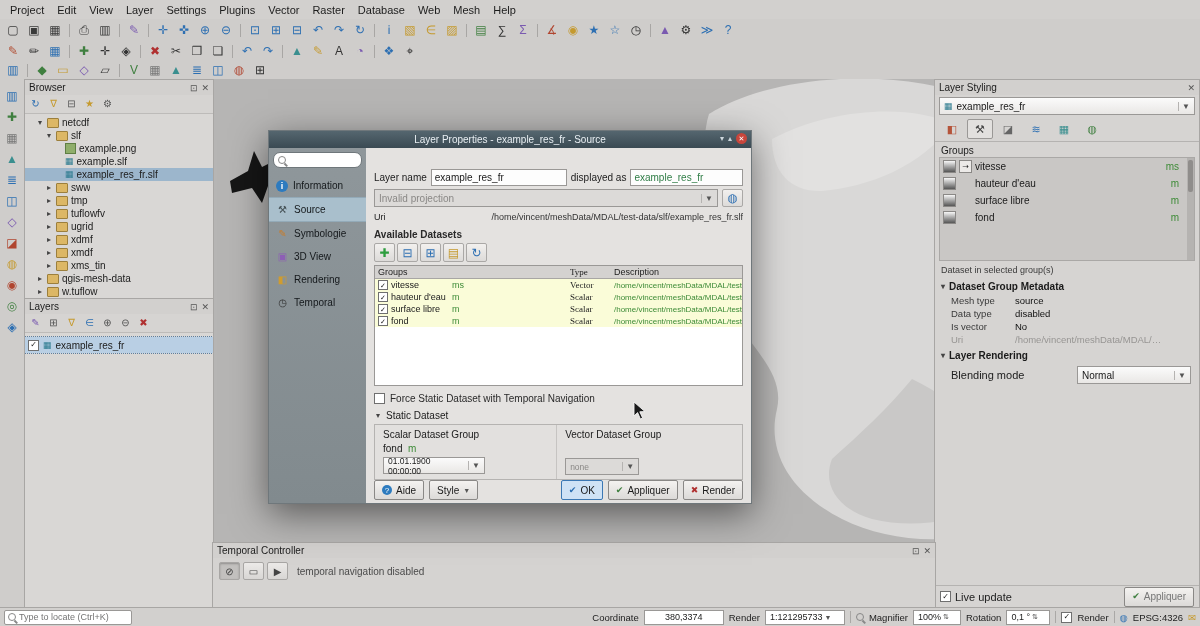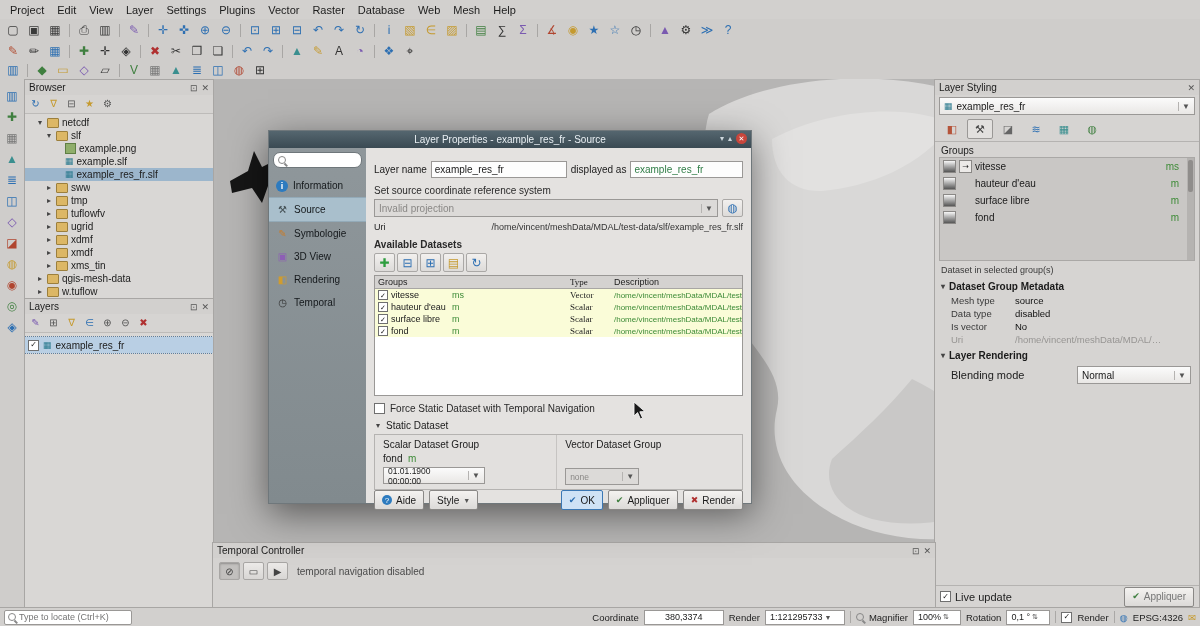--- a/index.html
+++ b/index.html
@@ -726,31 +726,30 @@
               <span class="dt-ic" style="color: rgb(208, 156, 46);">◧</span>
               <span>Rendering</span>
             </div>
             <div class="dtab">
               <span class="dt-ic" style="color: rgb(51, 51, 51);">◷</span>
               <span>Temporal</span>
             </div>
           </div>
       </div>
       <div class="dlg-main">
-        <div class="frow" style="margin-top:8px;justify-content:center;">
+        <div class="frow" style="margin-top:16px;justify-content:center;">
           <span>Layer name</span>
           <div class="field" style="width:128px">
             <span>example_res_fr</span>
           </div>
           <span>displayed as</span>
           <div class="field green" style="flex:1">
             <span>example_res_fr</span>
           </div>
         </div>
-        <div class="sec-lbl">Set source coordinate reference system</div>
         <div class="frow" style="margin-top:3px;">
           <div class="combo disabled" style="flex:1">
             <span>Invalid projection</span>
             <span class="arr">▼</span>
           </div>
           <span class="tbtn" style="border:1px solid #aaa8a6;background:linear-gradient(#f2f0ee,#dddbd9);width:19px;height:16px;">
             <span style="color:#2d6fb2">◍</span>
           </span>
         </div>
         <div class="uri-row">

